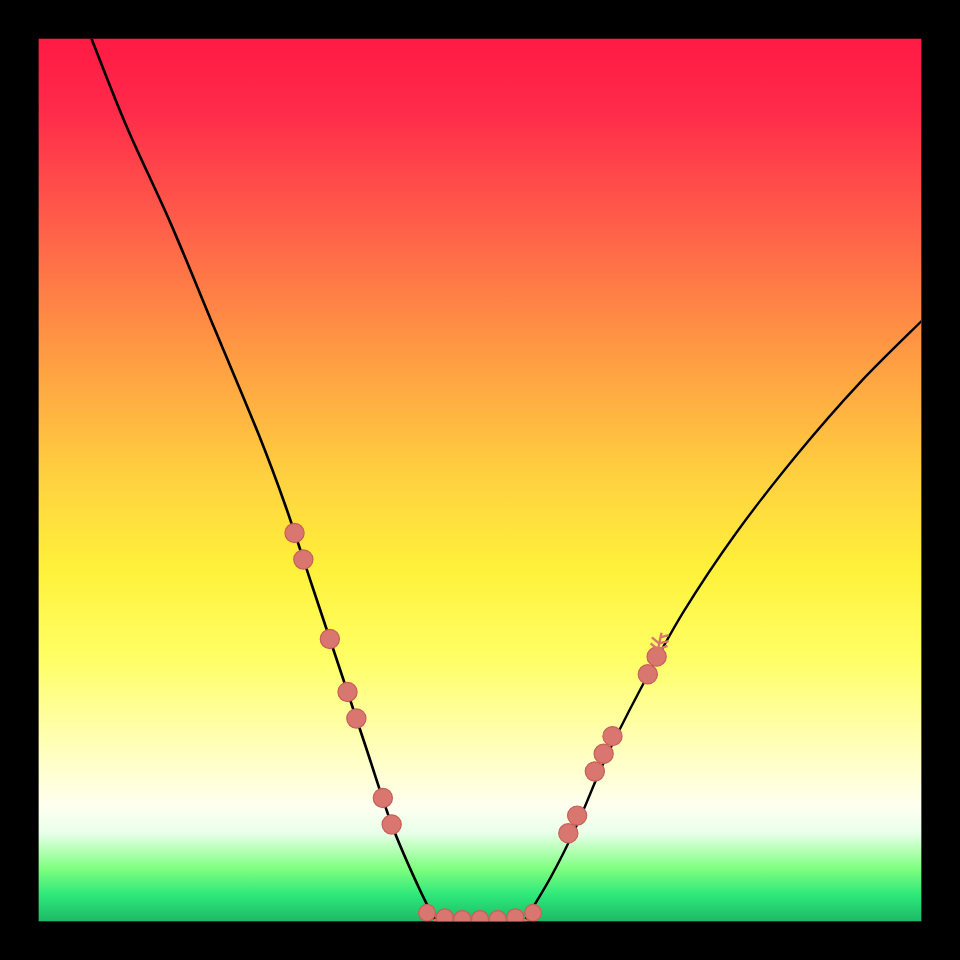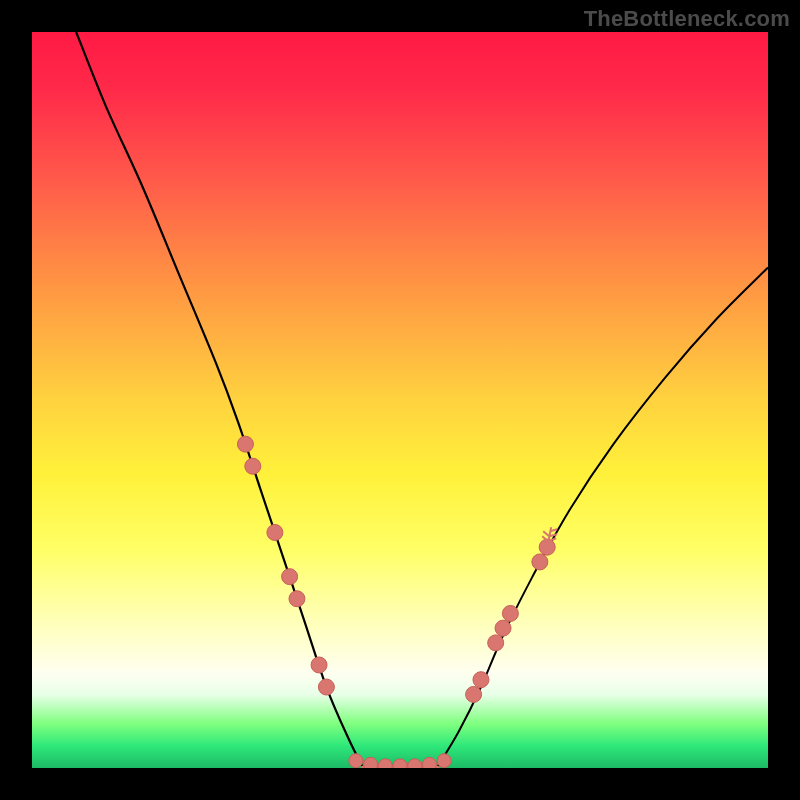--- a/index.html
+++ b/index.html
@@ -123,14 +123,13 @@
           <path d="M 515.1999999999999 515.2 l 4 -20" class="twig"></path>
           <path d="M 516.1999999999999 509.20000000000005  l 8 -3" class="twig"></path>
           <path d="M 517.1999999999999 504.20000000000005 l 8 -2" class="twig"></path>
           <path d="M 518.1999999999999 499.20000000000005 l 7 -2" class="twig"></path>
           <path d="M 516.1999999999999 509.20000000000005  l -6 -5" class="twig"></path>
           <path d="M 517.1999999999999 504.20000000000005 l -6 -5" class="twig"></path>
         </g>
     </svg>
   </div>
 
-  <div class="watermark">TheBottleneck.com</div>
 </div>
 
 </body></html>

